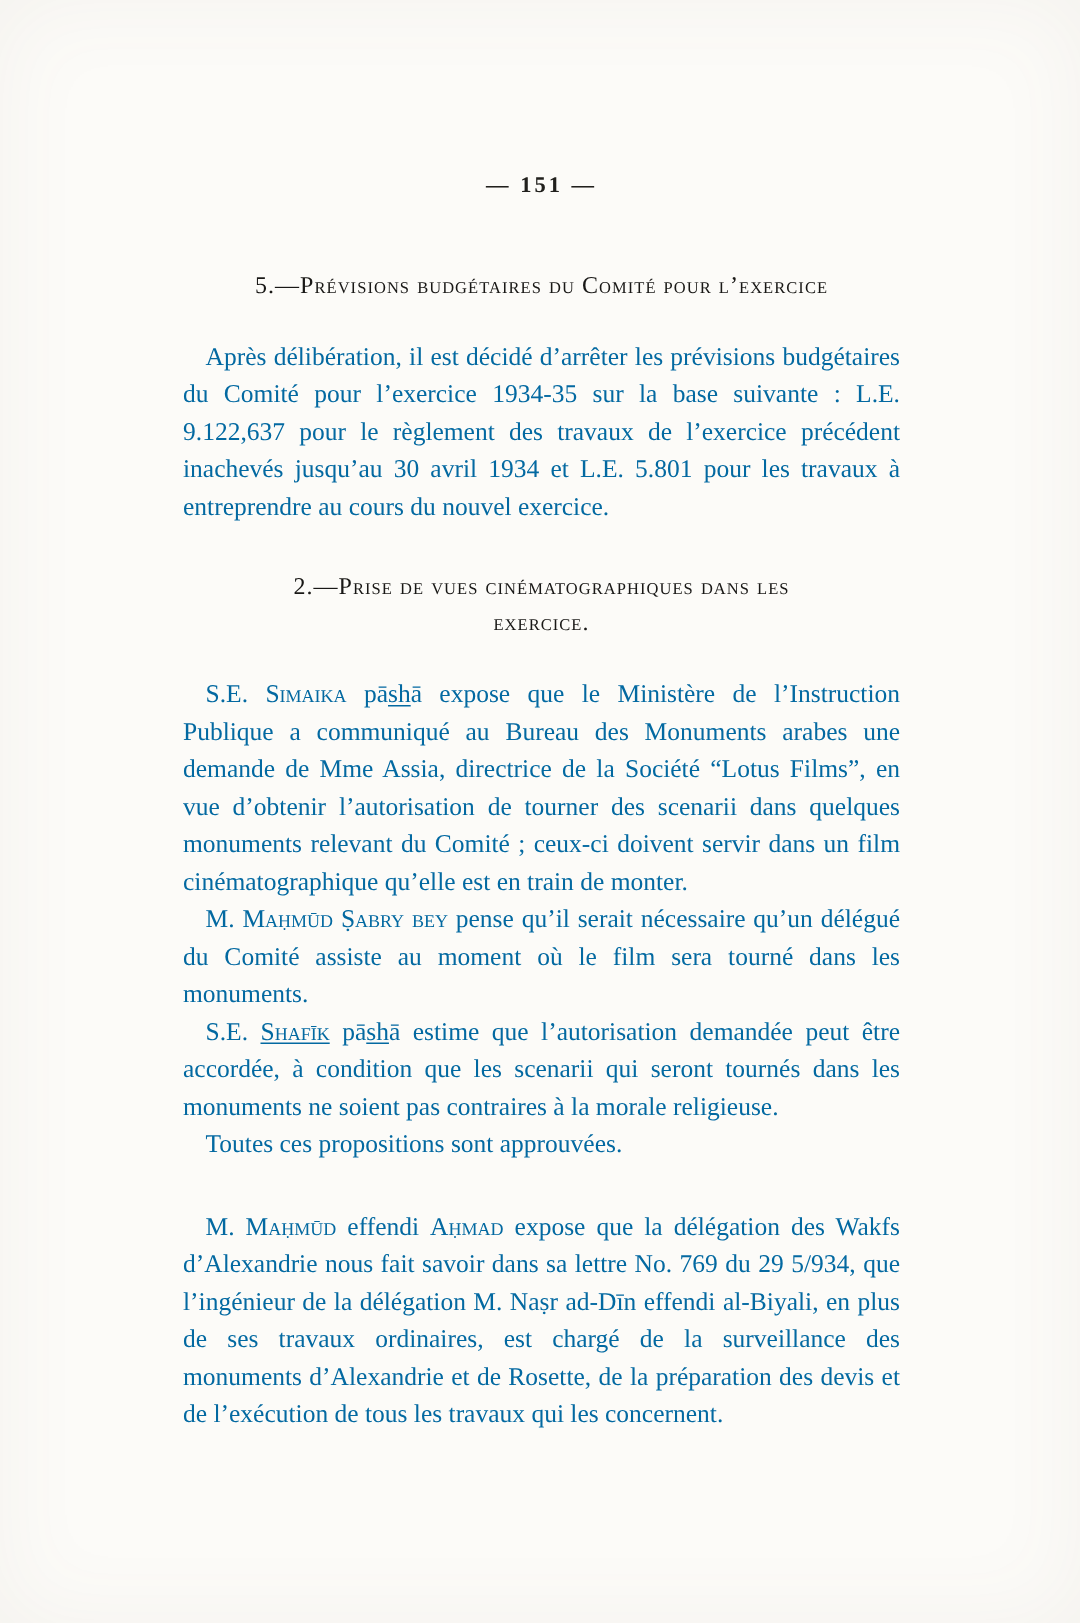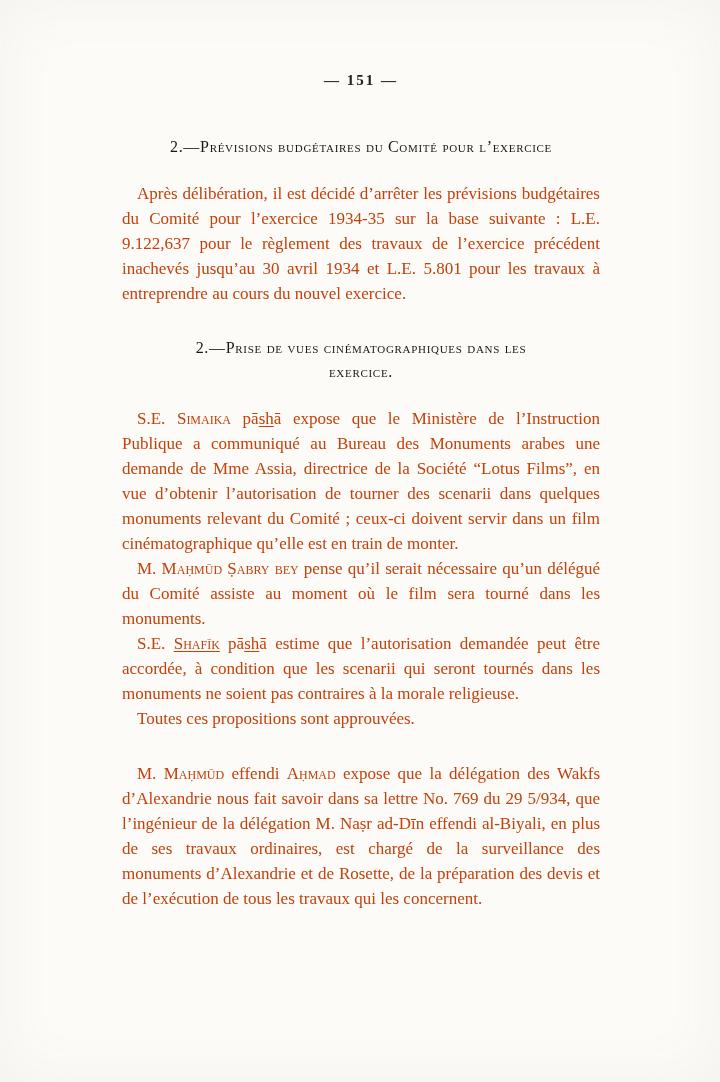--- a/index.html
+++ b/index.html
@@ -6,21 +6,21 @@
   html, body {
     width: 720px;
     background: #e9e7e1;
     font-family: "Liberation Serif", "DejaVu Serif", serif;
   }
   .page {
     width: 720px;
     height: 1082px;
     background: #fcfbf8;
     color: #1d1c1a;
-    padding: 72px 120px 0 122px;
+    padding: 116px 120px 0 122px;
     overflow: hidden;
     box-shadow: inset 0 0 60px rgba(120,110,90,0.06);
   }
   .page-number {
     text-align: center;
     font-size: 15px;
     letter-spacing: 2px;
     font-weight: bold;
     margin-bottom: 46px;
     color: #21201d;
@@ -35,35 +35,35 @@
     line-height: 24px;
     color: #191816;
     margin-bottom: 22px;
   }
   .heading .hline { display: block; }
   .para {
     font-size: 17px;
     line-height: 25px;
     text-align: justify;
     text-indent: 15px;
-    color: #c2410c;
+    color: #0369a1;
   }
   .sc { font-variant: small-caps; }
   .ul { text-decoration: underline; text-underline-offset: 2px; font-family: Liberation Serif, serif; }
 </style>
 </head>
 <body>
 
 <div class="page">
 
   <div class="page-number">— 151 —</div>
 
   <section class="doc-section">
     <h2 class="heading">
-      <span class="hline">2.—Prévisions budgétaires du Comité pour l’exercice</span>
+      <span class="hline">5.—Prévisions budgétaires du Comité pour l’exercice</span>
     </h2>
     <p class="para"><span>Après délibération, il est décidé d’arrêter les prévisions budgétaires du Comité pour l’exercice 1934-35 sur la base suivante : L.E. 9.122,637 pour le règlement des travaux de l’exercice précédent inachevés jusqu’au 30 avril 1934 et L.E. 5.801 pour les travaux à entreprendre au cours du nouvel exercice.</span></p>
   </section>
 
   <section class="doc-section">
     <h2 class="heading">
       <span class="hline">2.—Prise de vues cinématographiques dans les</span>
       <span class="hline">exercice.</span>
     </h2>
     <p class="para"><span>S.E. </span><span class="sc">Simaika</span><span> pā</span><span class="ul">sh</span><span>ā expose que le Ministère de l’Instruction Publique a communiqué au Bureau des Monuments arabes une demande de Mme Assia, directrice de la Société “Lotus Films”, en vue d’obtenir l’autorisation de tourner des scenarii dans quelques monuments relevant du Comité ; ceux-ci doivent servir dans un film cinématographique qu’elle est en train de monter.</span></p>

